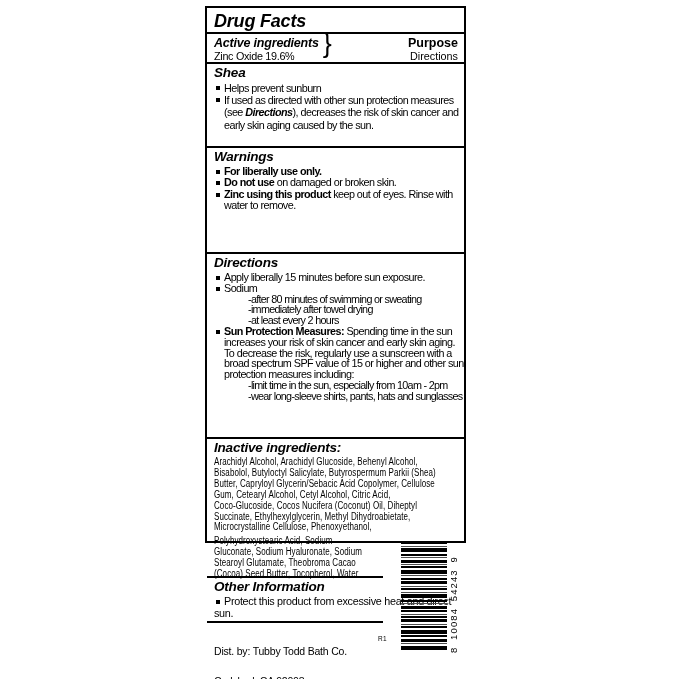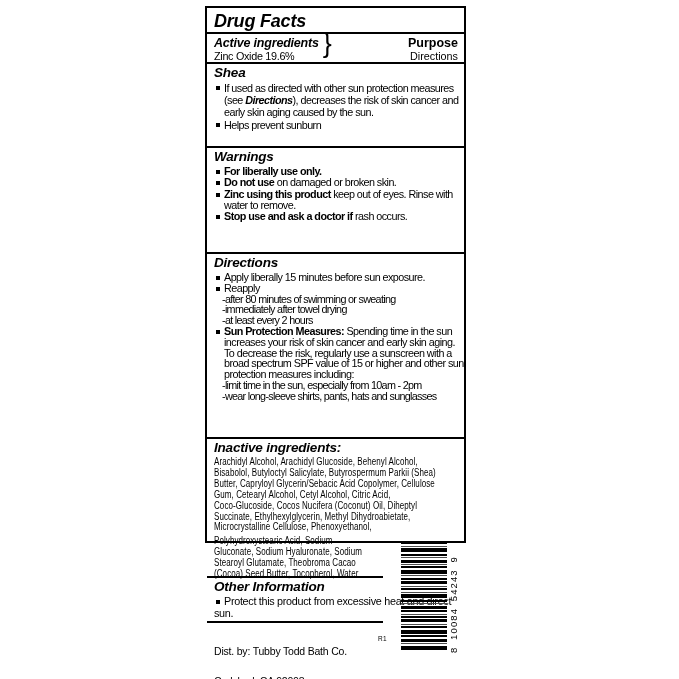--- a/index.html
+++ b/index.html
@@ -40,21 +40,21 @@
   .active-right{margin-left:auto;text-align:right;line-height:13px;}
   .purpose-heading{font-size:12.5px;font-weight:bold;line-height:14px;}
   .purpose-value{font-size:10.8px;}
 
   .bullet{display:flex;}
   .sq{flex:none;width:4px;height:4px;background:#000;margin:4px 4px 0 2px;}
   .btxt{flex:1;min-width:0;}
   .sec-uses .bullet{line-height:12.2px;}
   .sec-warnings .bullet{line-height:11.3px;}
   .sec-directions .bullet{line-height:10.8px;}
-  .sub{margin-left:8px;line-height:10.8px;white-space:nowrap;letter-spacing:-0.7px;font-size:10.8px;}
+  .sub{margin-left:34px;line-height:10.8px;white-space:nowrap;letter-spacing:-0.7px;font-size:10.8px;}
   .bold{font-weight:bold;}
   .bi{font-weight:bold;font-style:italic;}
   .nowrap{white-space:nowrap;}
 
   .inactive-scale{width:125%;transform:scaleX(0.8);transform-origin:0 0;}
   .inactive-p{margin:0;font-size:10px;line-height:10.9px;white-space:pre;letter-spacing:0.1px;}
   .inactive-p.narrow{margin-top:3px;}
 
   .sec-other .bullet-inline{font-size:10.8px;line-height:11.5px;letter-spacing:-0.3px;margin-top:1px;}
   .sq-inline{display:inline-block;width:4px;height:4px;background:#000;margin:0 4px 1px 2px;}
@@ -90,57 +90,53 @@
     <div class="active-right">
       <div class="purpose-heading">Purpose</div>
       <div class="purpose-value">Directions</div>
     </div>
   </section>
 
   <section class="sec-uses full-rule body-txt">
     <h2>Shea</h2>
     <div class="bullet">
       <span class="sq"></span>
+      <span class="btxt">Helps prevent sunburn</span>
+    </div>
+    <div class="bullet">
+      <span class="sq"></span>
       <span class="btxt"><span>If used as directed with other sun protection measures (see </span><span class="bi">Directions</span><span>), decreases the risk of skin cancer and early skin aging caused by the sun.</span></span>
-    </div>
-    <div class="bullet">
-      <span class="sq"></span>
-      <span class="btxt">Helps prevent sunburn</span>
     </div>
   </section>
 
   <section class="sec-warnings full-rule body-txt">
     <h2>Warnings</h2>
     <div class="bullet">
       <span class="sq"></span>
       <span class="btxt"><span class="bold">For liberally use only.</span><span></span></span>
     </div>
     <div class="bullet">
       <span class="sq"></span>
       <span class="btxt"><span class="bold">Do not use</span><span> on damaged or broken skin.</span></span>
     </div>
     <div class="bullet">
       <span class="sq"></span>
       <span class="btxt"><span class="bold">Zinc using this product</span><span> keep out of eyes. Rinse with water to remove.</span></span>
     </div>
-    <div class="bullet">
-      <span class="sq"></span>
-      <span class="btxt"><span class="bold">Stop use and ask a doctor if</span><span> rash occurs.</span></span>
-    </div>
   </section>
 
   <section class="sec-directions full-rule body-txt">
     <h2>Directions</h2>
     <div class="bullet">
       <span class="sq"></span>
       <span class="btxt nowrap">Apply liberally 15 minutes before sun exposure.</span>
     </div>
     <div class="bullet">
       <span class="sq"></span>
-      <span class="btxt">Reapply</span>
+      <span class="btxt">Sodium</span>
     </div>
     <div class="sub">-after 80 minutes of swimming or sweating</div>
     <div class="sub">-immediately after towel drying</div>
     <div class="sub">-at least every 2 hours</div>
     <div class="bullet">
       <span class="sq"></span>
       <span class="btxt"><span class="bold">Sun Protection Measures:</span><span> Spending time in the sun increases your risk of skin cancer and early skin aging. To decrease the risk, regularly use a sunscreen with a broad spectrum SPF value of 15 or higher and other sun protection measures including:</span></span>
     </div>
     <div class="sub">-limit time in the sun, especially from 10am - 2pm</div>
     <div class="sub" style="white-space:normal;width:215px;">-wear long-sleeve shirts, pants, hats and sunglasses</div>

